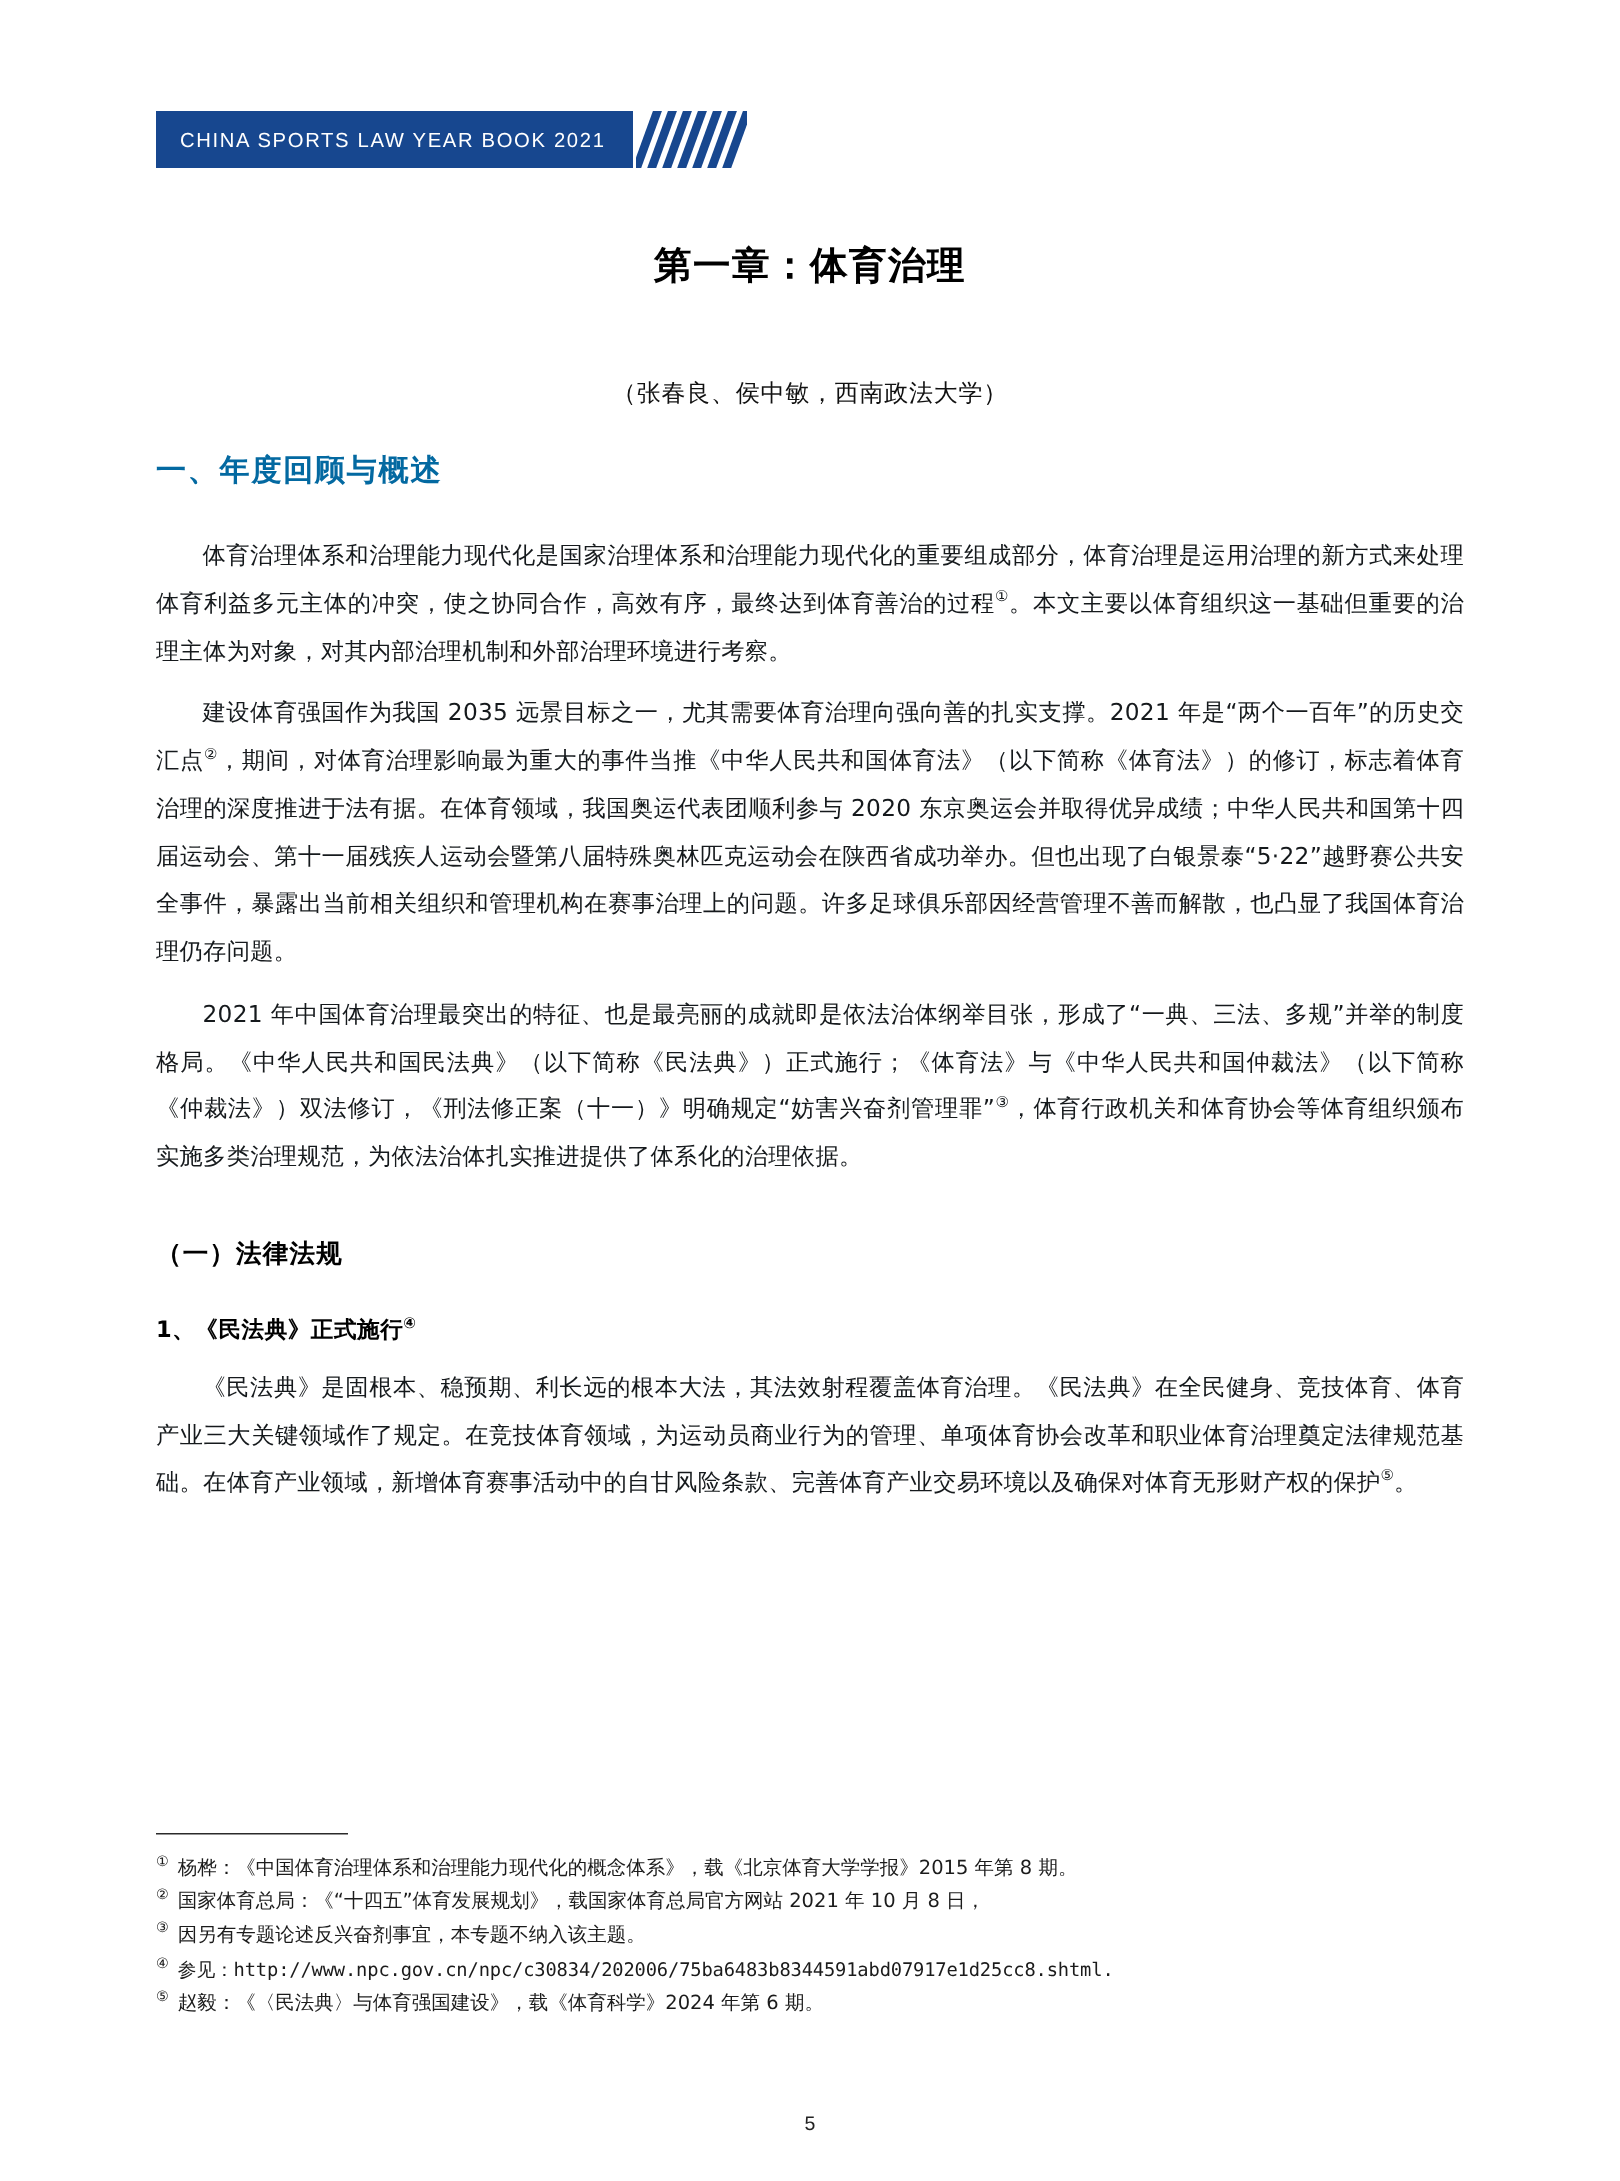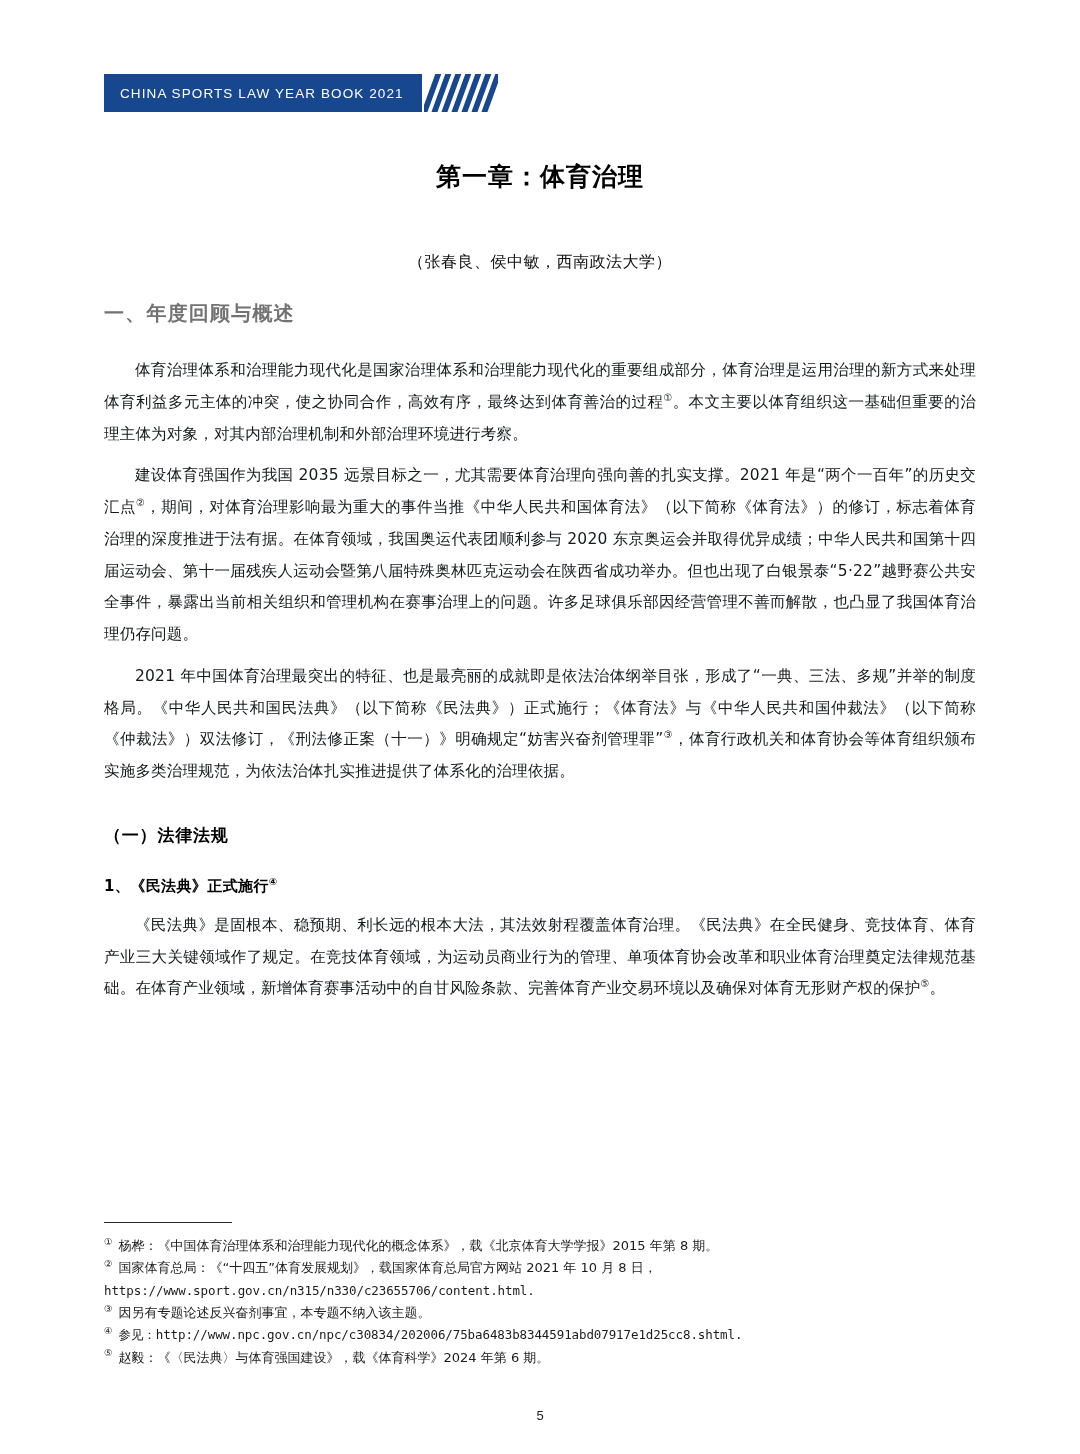--- a/index.html
+++ b/index.html
@@ -95,21 +95,21 @@
     top: 300px;
     width: 872px;
   }
 
   h2.sec-heading {
     font-family: "DejaVu Sans", sans-serif;
     font-size: 20px;
     font-weight: bold;
     letter-spacing: 1.2px;
     margin: 0 0 28px 0;
-    color: #737373;
+    color: #0369a1;
   }
   h2.sec-heading.second { margin-top: 48px; }
 
   h3.sub-heading {
     font-family: Liberation Serif, serif;
     font-size: 17px;
     font-weight: bold;
     letter-spacing: 0.8px;
     margin: 36px 0 26px 0;
     color: #000;
@@ -230,21 +230,20 @@
   </div>
 
   <div class="footnotes">
     <div class="fn-rule"></div>
     <div id="fn-list">
         <div>
           <span class="fn-line"><span class="fn-marker">①</span><span>杨桦：《中国体育治理体系和治理能力现代化的概念体系》，载《北京体育大学学报》2015 年第 8 期。</span></span>
         </div>
         <div>
           <span class="fn-line"><span class="fn-marker">②</span><span>国家体育总局：《“十四五”体育发展规划》，载国家体育总局官方网站 2021 年 10 月 8 日，</span></span>
-          <span class="fn-line fn-sub"><span class="mono">https://www.sport.gov.cn/n315/n330/c23655706/content.html.</span></span>
         </div>
         <div>
           <span class="fn-line"><span class="fn-marker">③</span><span>因另有专题论述反兴奋剂事宜，本专题不纳入该主题。</span></span>
         </div>
         <div>
           <span class="fn-line"><span class="fn-marker">④</span><span class="mono">参见：http://www.npc.gov.cn/npc/c30834/202006/75ba6483b8344591abd07917e1d25cc8.shtml.</span></span>
         </div>
         <div>
           <span class="fn-line"><span class="fn-marker">⑤</span><span>赵毅：《〈民法典〉与体育强国建设》，载《体育科学》2024 年第 6 期。</span></span>
         </div>

